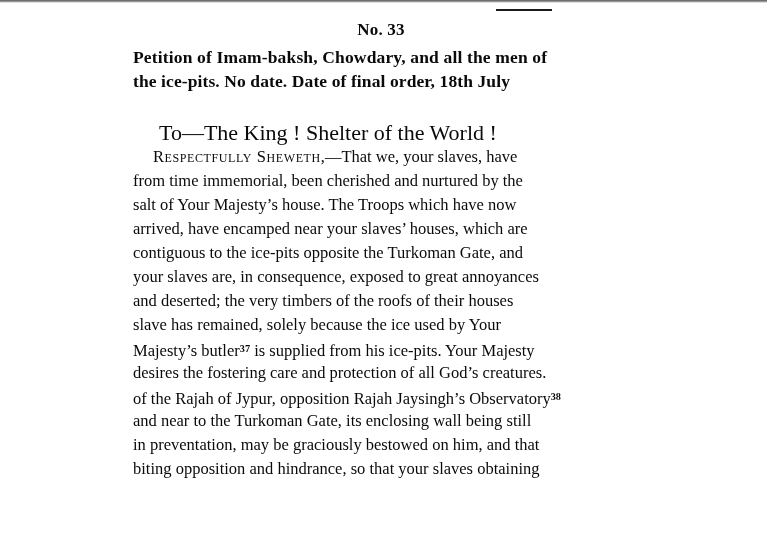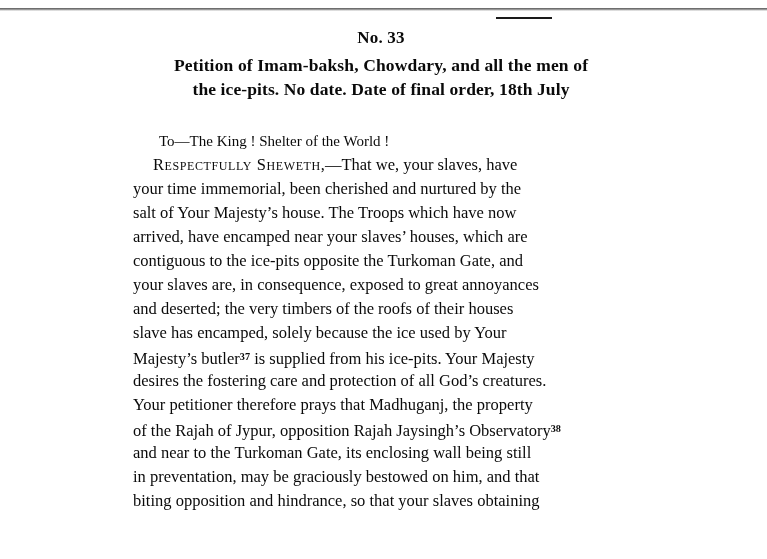--- a/index.html
+++ b/index.html
@@ -22,21 +22,21 @@
     position: absolute;
     top: 0;
     left: 0;
     width: 767px;
     height: 3px;
     background: linear-gradient(to bottom, #5c5c5c 0%, #8d8d8d 45%, #d8d8d8 80%, #f4f4f4 100%);
   }
 
   .page {
     position: absolute;
-    top: 8px;
+    top: 0;
     left: 0;
     width: 767px;
     height: 440px;
     text-decoration: underline;
   }
 
   .column {
     position: absolute;
     left: 133px;
     top: 0;
@@ -62,39 +62,39 @@
     font-weight: bold;
     font-size: 17px;
     letter-spacing: 0.2px;
   }
 
   .doc-heading {
     position: absolute;
     left: 0;
     top: 45px;
     width: 496px;
-    text-align: center;
+    text-align: left;
     font-weight: bold;
     font-size: 17.5px;
     line-height: 24px;
     letter-spacing: 0.1px;
   }
   .doc-heading .hl {
     display: block;
   }
   .doc-heading .hl-1 {
     letter-spacing: 0.15px;
   }
 
   .salutation {
     position: absolute;
     left: 0;
     top: 121px;
     width: 496px;
-    font-size: 15px;
+    font-size: 22px;
     line-height: 24px;
     text-indent: 26px;
   }
 
   .body-text {
     position: absolute;
     left: 0;
     top: 145px;
     width: 496px;
     font-size: 16.5px;
@@ -145,32 +145,31 @@
       <span class="hl hl-2">the ice-pits.   No date.     Date of final order,  18th July</span>
     </div>
 
     <div class="salutation">To—The King ! Shelter of the World !</div>
 
     <div class="body-text">
       <p>
 
         <span class="line indent"><span class="smallcaps-lead">Respectfully Sheweth</span><span>,—That   we,   your   slaves,   have</span></span>
 
-        <span class="line">your time immemorial, been   cherished   and   nurtured  by  the</span>
+        <span class="line">from time immemorial, been   cherished   and   nurtured  by  the</span>
         <span class="line">salt of Your Majesty’s house.   The  Troops  which  have   now</span>
         <span class="line">arrived,  have  encamped  near your slaves’ houses, which are</span>
         <span class="line">contiguous  to  the  ice-pits  opposite the Turkoman Gate, and</span>
         <span class="line">your slaves are, in consequence, exposed  to  great  annoyances</span>
         <span class="line">and  deserted;  the  very  timbers of the roofs of their  houses</span>
-        <span class="line">slave  has  encamped,  solely  because  the  ice  used  by  Your</span>
+        <span class="line">slave  has  remained,  solely  because  the  ice  used  by  Your</span>
 
         <span class="line"><span>Majesty’s butler</span><sup>37</sup><span> is supplied from his ice-pits.   Your  Majesty</span></span>
 
         <span class="line">desires the fostering care and protection of all God’s creatures.</span>
-        <span class="line">Your petitioner therefore prays that Madhuganj,  the  property</span>
 
         <span class="line"><span>of the Rajah of Jypur, opposition Rajah Jaysingh’s Observatory</span><sup>38</sup></span>
 
         <span class="line">and near to the Turkoman Gate, its enclosing  wall  being still</span>
         <span class="line">in preventation, may be graciously bestowed on him,  and that</span>
         <span class="line">biting opposition and hindrance, so that your slaves  obtaining</span>
 
       </p>
     </div>
 

